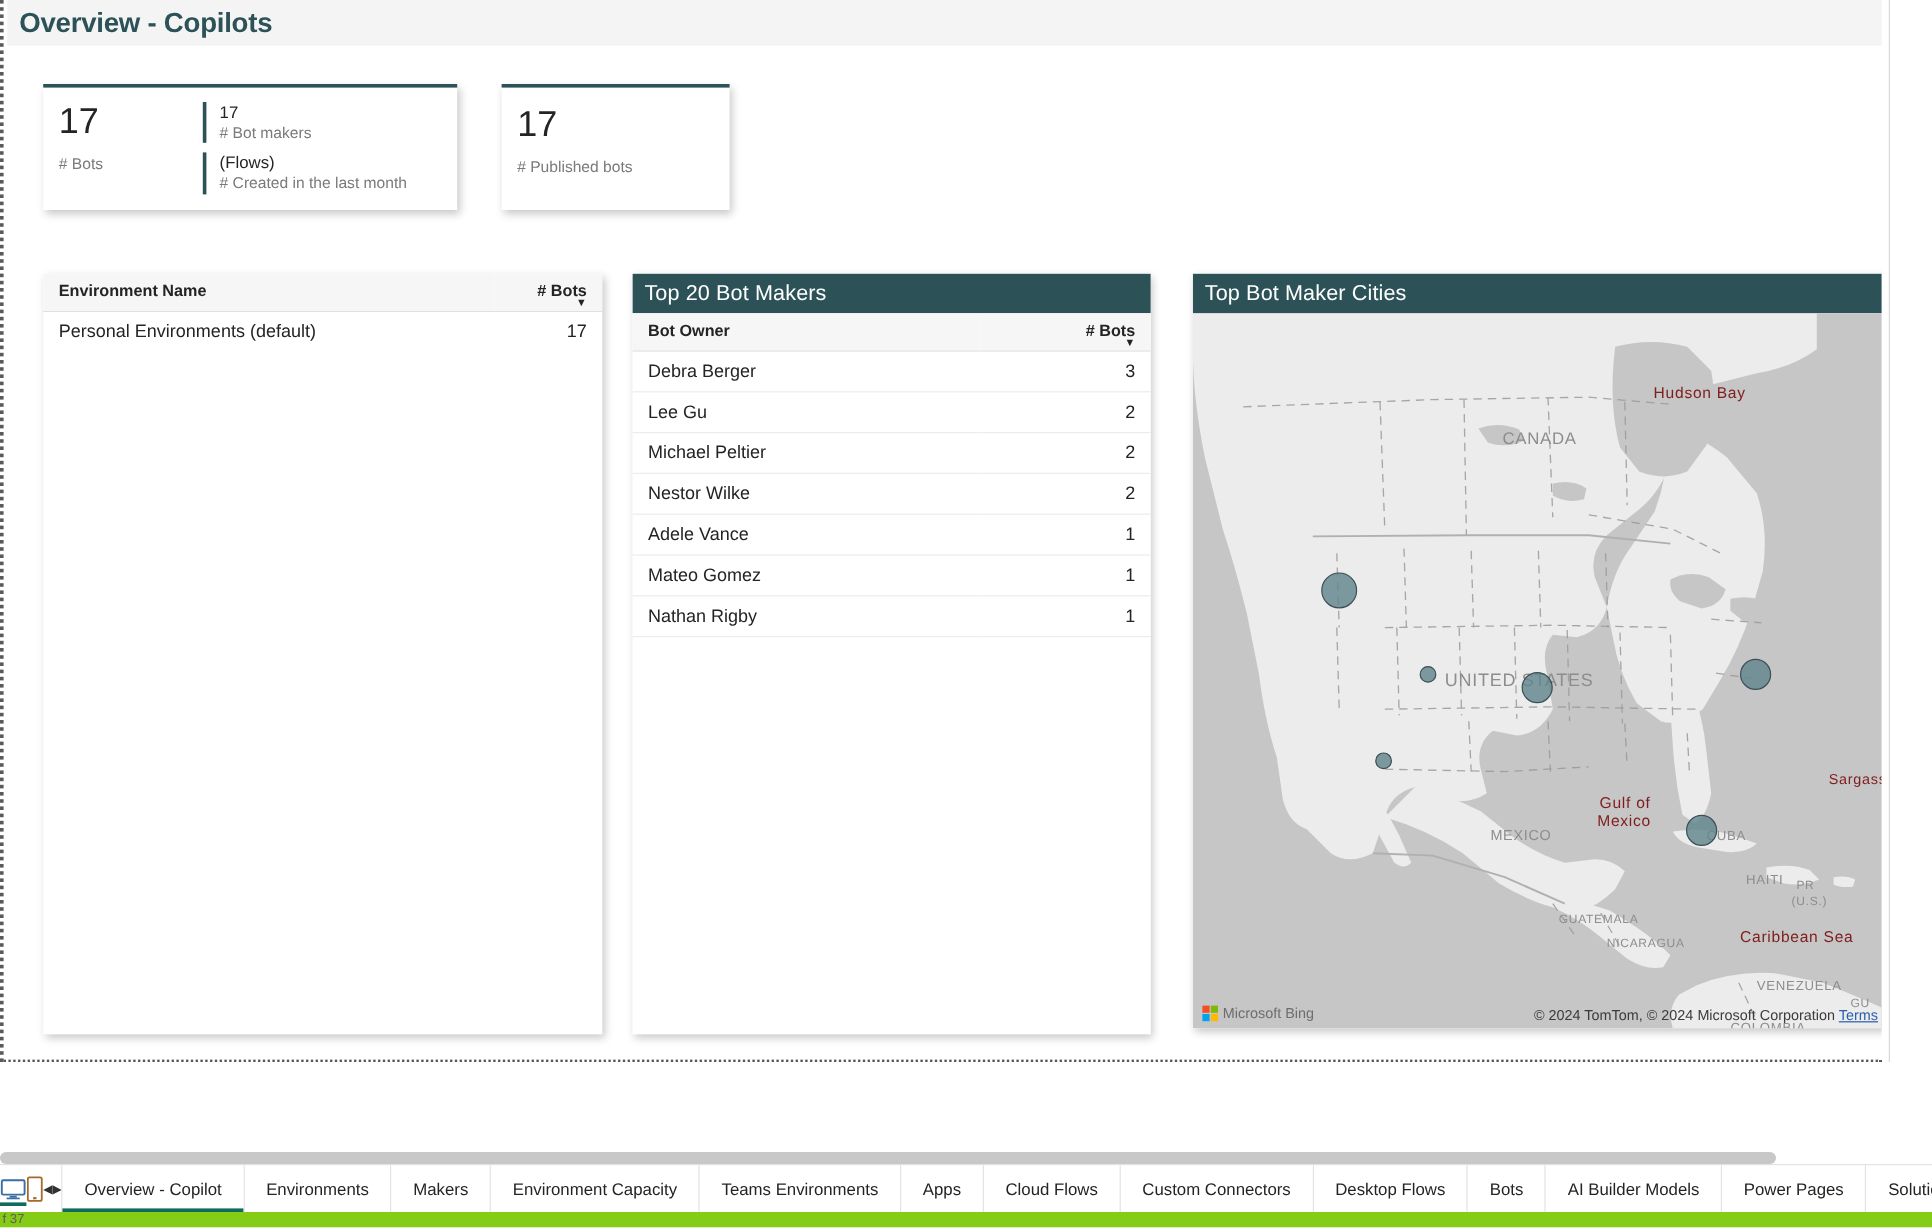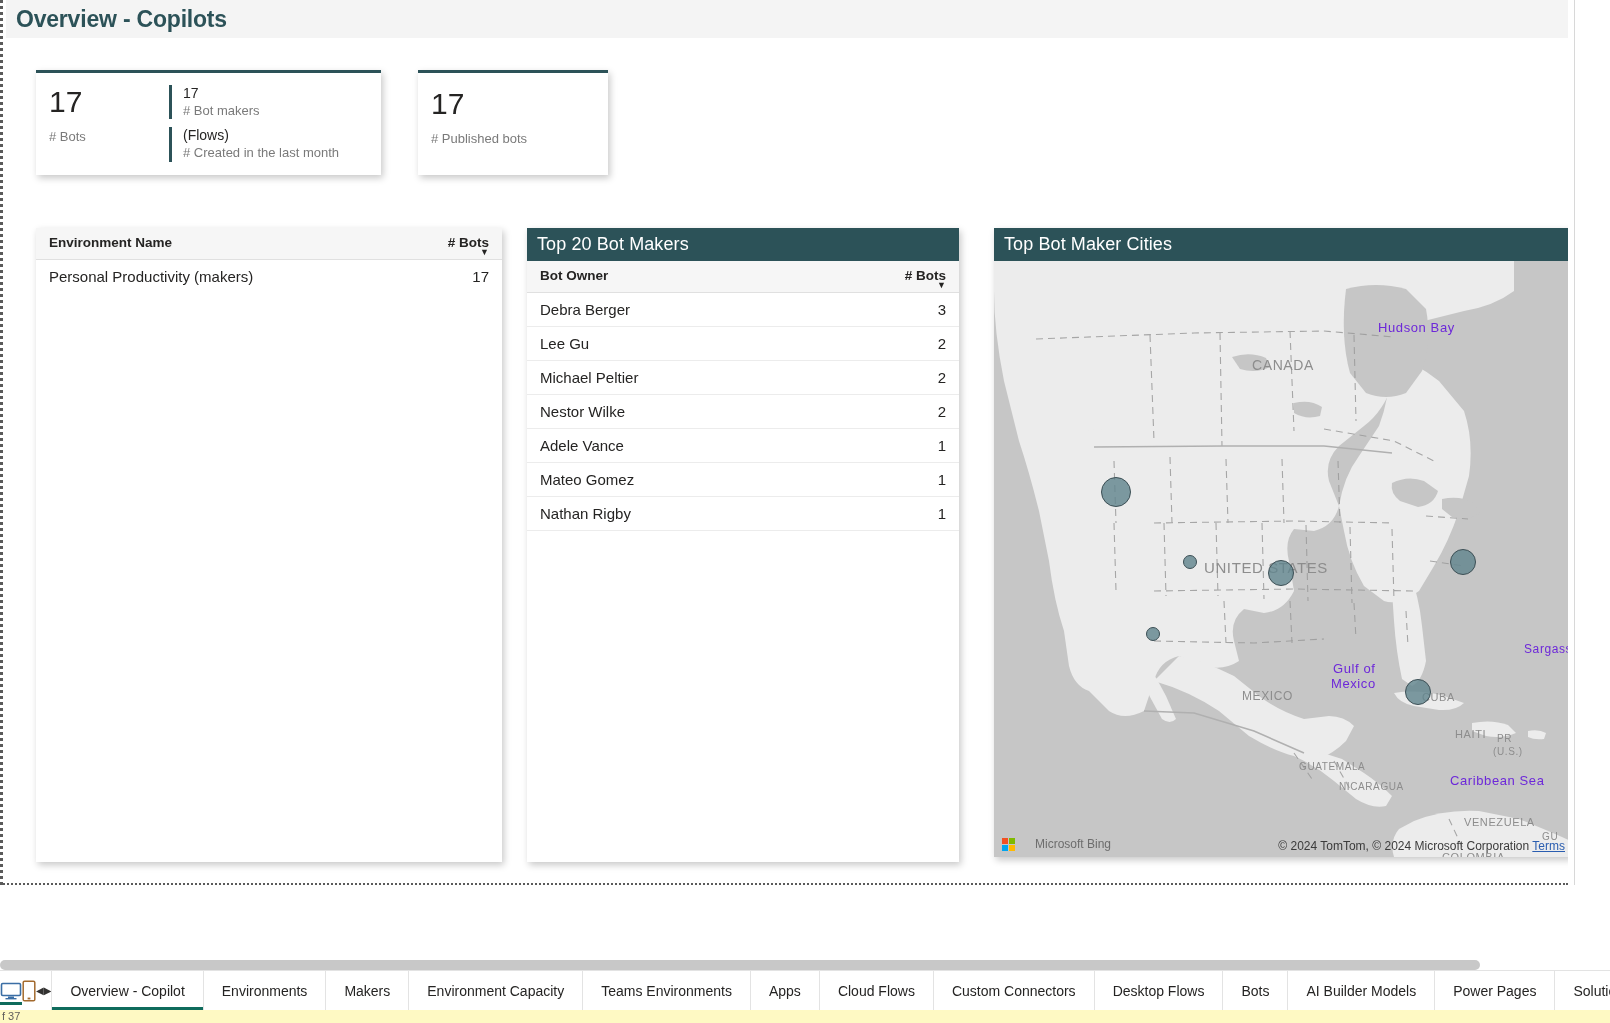--- a/index.html
+++ b/index.html
@@ -175,21 +175,21 @@
   }
   .map-svg { position: absolute; left: 0; top: 0; }
   .map-label {
     position: absolute;
     color: #8d8d8d;
     font-size: 12.5px;
     white-space: nowrap;
     letter-spacing: 0.6px;
     pointer-events: none;
   }
-  .map-label.sea { color: #6d28d9; }
+  .map-label.sea { color: #7f1d1d; }
   .bubble {
     position: absolute;
     border-radius: 50%;
     background: rgba(98,133,141,0.82);
     border: 1.5px solid #3c4f55;
   }
   #bing-logo {
     position: absolute;
     left: 8px; bottom: 6px;
     display: flex;
@@ -203,21 +203,20 @@
     grid-template-rows: 6px 6px;
     gap: 1px;
   }
   #bing-logo .s1 { background: #f25022; }
   #bing-logo .s2 { background: #7fba00; }
   #bing-logo .s3 { background: #00a4ef; }
   #bing-logo .s4 { background: #ffb900; }
   #bing-logo .bing-text {
     font-size: 12px;
     color: #6d6d6d;
-    margin-left: 16px;
   }
   #map-attribution {
     position: absolute;
     right: 6px; bottom: 4px;
     font-size: 12px;
     color: #3b3b3b;
     white-space: nowrap;
   }
   #map-attribution a { color: #2a5db0; }
 
@@ -309,21 +308,21 @@
     width: 100%;
     height: 3px;
     background: #0f6b5c;
   }
 
   #statusbar {
     position: absolute;
     left: 0; top: 125px;
     width: 1610px;
     height: 13px;
-    background: #fef9c3;
+    background: #84cc16;
     font-size: 11px;
     color: #605e5c;
     padding-left: 2px;
     overflow: hidden;
   }
 </style>
 </head>
 <body>
 
 <div id="report-canvas">
@@ -362,21 +361,21 @@
         <tr>
           <th>Environment Name</th>
           <th class="num">
             <span># Bots</span>
             <span class="sort-caret">▼</span>
           </th>
         </tr>
       </thead>
       <tbody id="env-rows">
           <tr>
-            <td>Personal Productivity (makers)</td>
+            <td>Personal Environments (default)</td>
             <td class="num">17</td>
           </tr>
         </tbody>
     </table>
   </div>
 
   <div class="visual" id="visual-botmakers">
     <div class="visual-header">Top 20 Bot Makers</div>
     <table class="data-table" id="makers-table">
       <thead>

